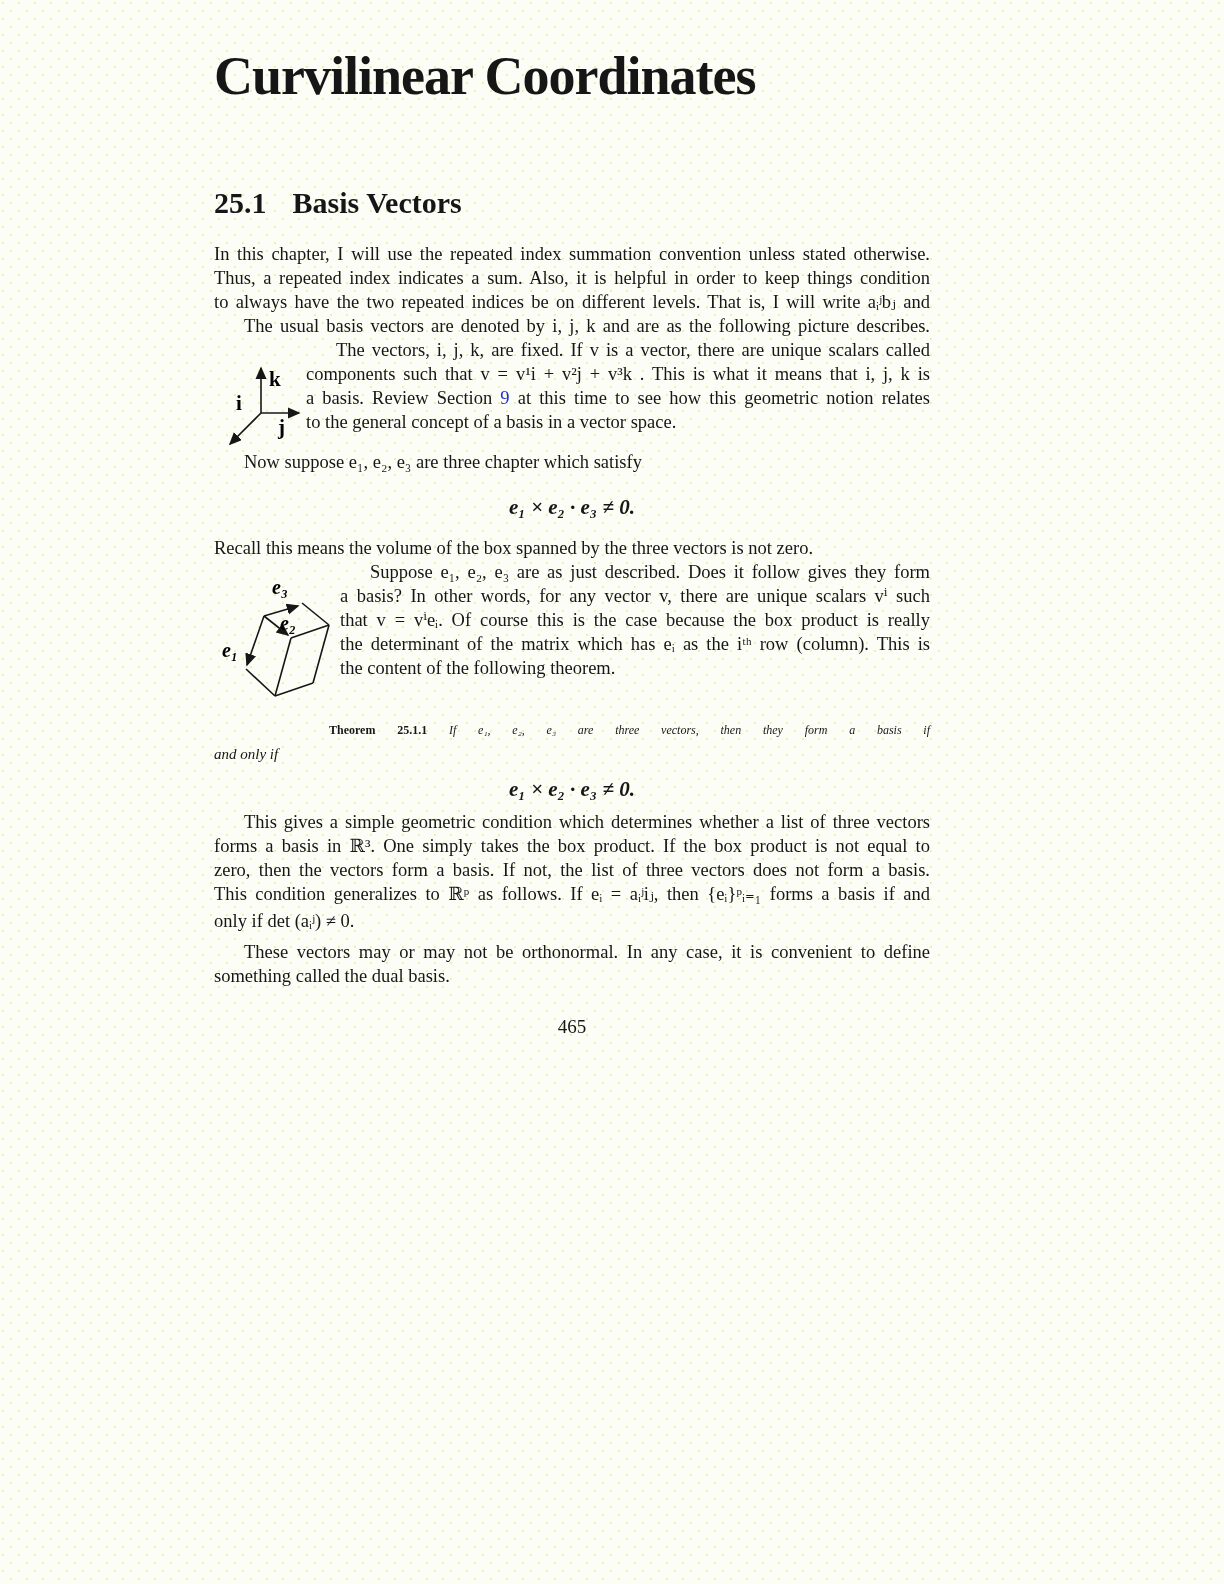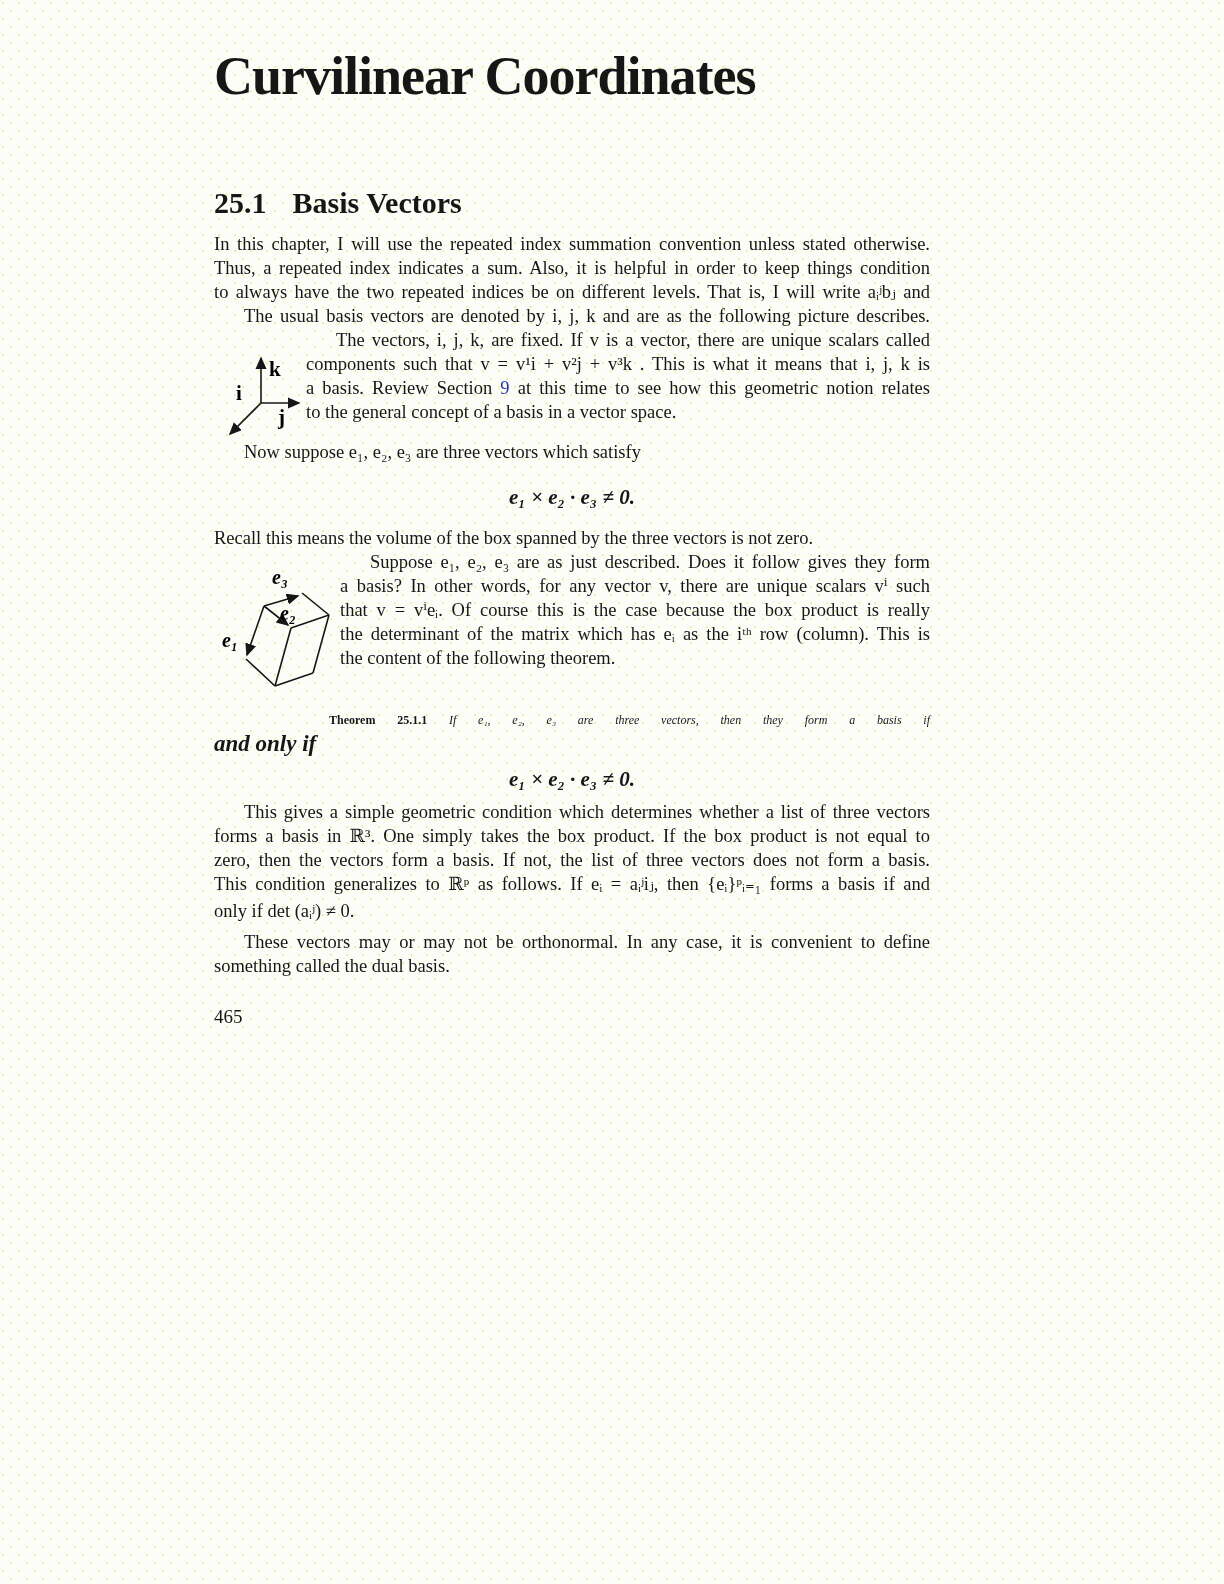--- a/index.html
+++ b/index.html
@@ -13,40 +13,40 @@
     background-position:3px 3px,11px 11px;
     font-family:"Liberation Serif","DejaVu Serif",serif;
     color:#161616;
   }
   .content{position:absolute;left:214px;top:0;width:716px;}
   .h-chapter{font-size:40px;font-weight:bold;line-height:40px;margin-top:336px;}
   .h-title{font-size:54px;font-weight:bold;line-height:56px;margin-top:48px;letter-spacing:-1px;}
   .h-section{font-size:30px;font-weight:bold;line-height:34px;margin-top:82px;}
   .h-section .sec-num{margin-right:26px;}
   .para{margin:0;}
-  .mt8{margin-top:12px;}
+  .mt8{margin-top:22px;}
   .ln{font-size:18.5px;line-height:24px;text-align:justify;white-space:normal;}
   .ln.j{text-align-last:justify;}
   .ln.ind{text-indent:30px;}
   .figrow{display:flex;align-items:flex-start;}
   .figcol1{width:92px;flex:0 0 92px;}
   .figcol2{width:126px;flex:0 0 126px;}
   .wraptext{flex:1 1 auto;min-width:0;}
   .eq{font-size:21px;line-height:26px;text-align:center;font-style:italic;font-weight:600;}
   .eq1{margin-top:20px;}
   .eq2{margin-top:10px;}
   .recall{margin-top:16px;}
   .thm-l1{margin-left:115px;font-size:12px;line-height:24px;text-align:justify;text-align-last:justify;}
   .thm-label{font-weight:bold;font-style:normal;}
   .thm-body{font-style:italic;}
-  .thm-l2{font-style:italic;font-size:23px;line-height:24px;font-weight:bold;}
+  .thm-l2{font-style:italic;font-size:15px;line-height:24px;}
   .detline{line-height:30px;}
   .p3{margin-top:8px;}
   .p4{margin-top:4px;}
-  .pageno{margin-top:28px;text-align:left;font-size:19px;}
+  .pageno{margin-top:28px;text-align:center;font-size:19px;}
   .link{color:#2233cc;}
   svg text{font-family:"Liberation Serif","DejaVu Serif",serif;}
   .axes-svg{margin-top:12px;margin-left:6px;}
   .box-svg{margin-top:6px;}
 </style>
 </head>
 <body>
 
 <div class="content">
 
@@ -82,21 +82,21 @@
       </svg>
     </div>
     <div class="wraptext">
       <div class="ln j ind">The vectors, i, j, k, are fixed. If v is a vector, there are unique scalars called</div>
       <div class="ln j">components such that v = v¹i + v²j + v³k . This is what it means that i, j, k is</div>
       <div class="ln j"><span>a basis. Review Section </span><span class="link">9</span><span> at this time to see how this geometric notion relates</span></div>
       <div class="ln">to the general concept of a basis in a vector space.</div>
     </div>
   </div>
 
-  <div class="ln ind">Now suppose e₁, e₂, e₃ are three vectors which satisfy</div>
+  <div class="ln ind">Now suppose e₁, e₂, e₃ are three chapter which satisfy</div>
 
   <div class="eq eq1">e₁ × e₂ · e₃ ≠ 0.</div>
 
   <div class="ln recall">Recall this means the volume of the box spanned by the three vectors is not zero.</div>
 
   <div class="figrow">
     <div class="figcol2">
       <svg class="box-svg" width="126" height="148" viewBox="0 0 126 148">
         <defs>
           <marker id="ah2" markerWidth="9" markerHeight="8" refX="7" refY="3.5" orient="auto">

